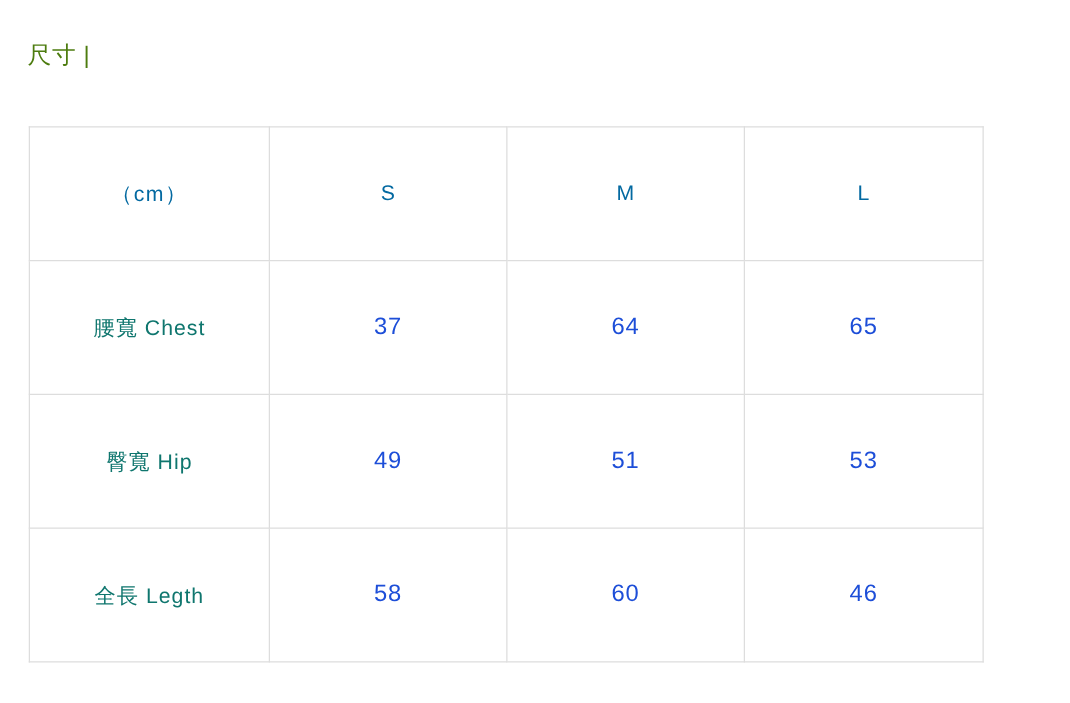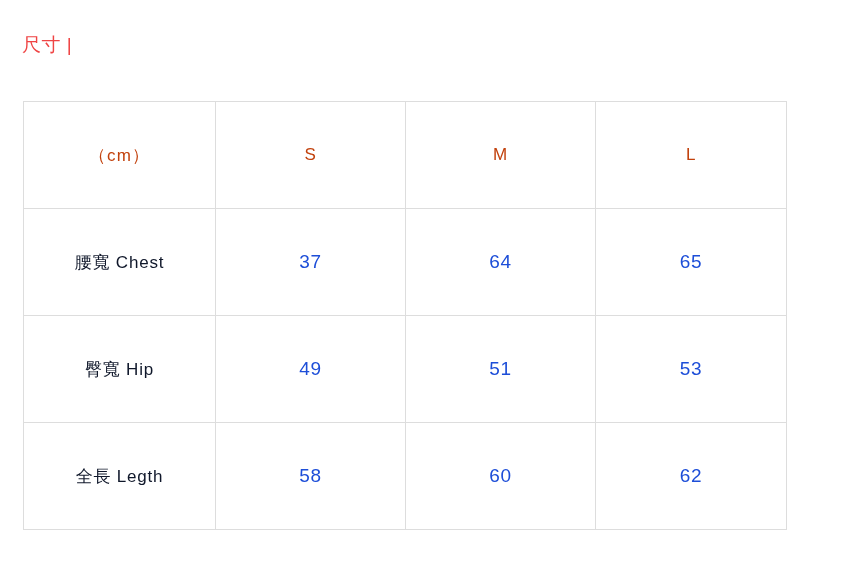--- a/index.html
+++ b/index.html
@@ -21,21 +21,21 @@
     background: #ffffff;
   }
 
   
   .section-title {
     position: absolute;
     left: 22px;
     top: 31px;
     font-size: 19px;
     line-height: 28px;
-    color: #ef4444;
+    color: #4d7c0f;
     letter-spacing: 0.5px;
     white-space: pre;
   }
 
   
   .size-table-wrap {
     position: absolute;
     left: 23px;
     top: 101px;
     width: 763px;
@@ -59,31 +59,31 @@
     height: 106px;
     text-align: center;
     vertical-align: middle;
     padding: 0 6px;
     font-weight: normal;
   }
 
   
   .hdr-cell {
     font-size: 17px;
-    color: #c2410c;
+    color: #0369a1;
     letter-spacing: 0.6px;
   }
   .hdr-cell.unit {
     letter-spacing: 1.2px;
   }
 
   
   .row-label {
     font-size: 17px;
-    color: #0f172a;
+    color: #0f766e;
     letter-spacing: 0.8px;
   }
 
   
   .num-cell {
     font-size: 19px;
     color: #1d4ed8;
     letter-spacing: 0.8px;
   }
 </style>
@@ -120,19 +120,19 @@
         <tr>
           <td class="row-label">臀寬 Hip</td>
           <td class="num-cell">49</td>
           <td class="num-cell">51</td>
           <td class="num-cell">53</td>
         </tr>
         <tr>
           <td class="row-label">全長 Legth</td>
           <td class="num-cell">58</td>
           <td class="num-cell">60</td>
-          <td class="num-cell">62</td>
+          <td class="num-cell">46</td>
         </tr>
       </tbody>
     </table>
   </div>
 
 </div>
 
 </body></html>

